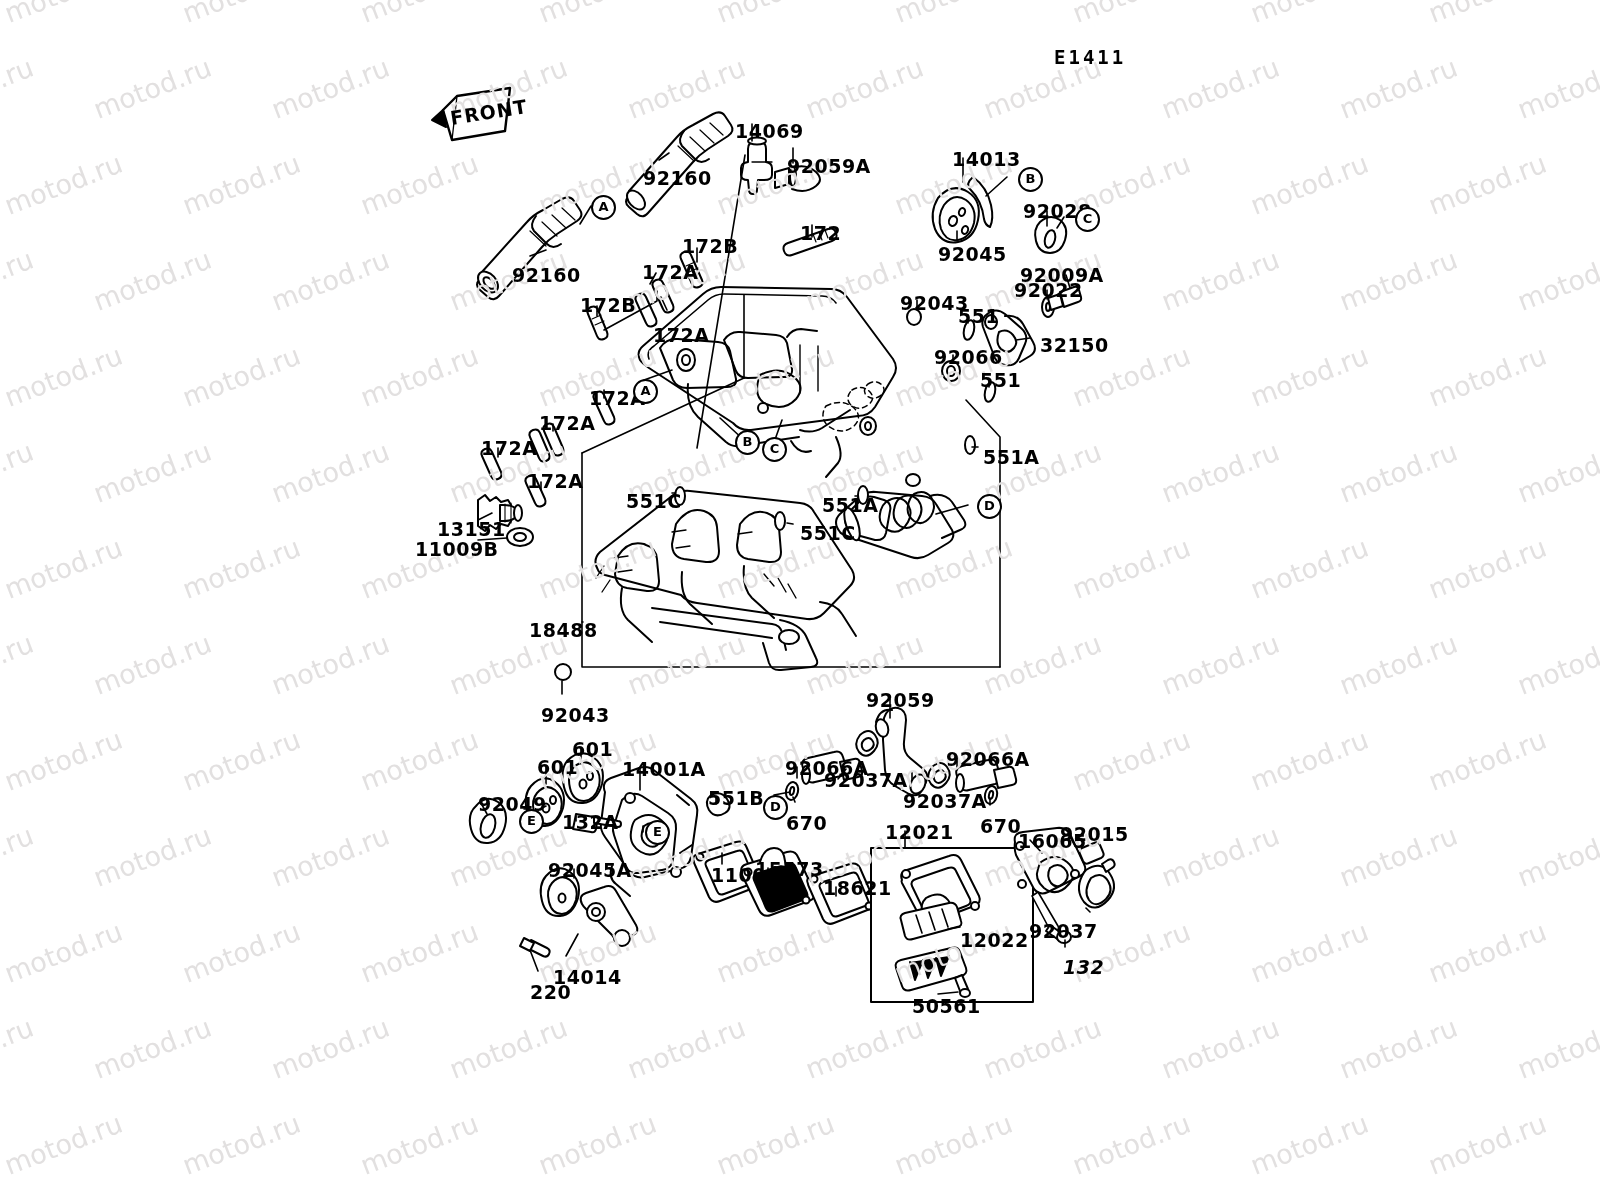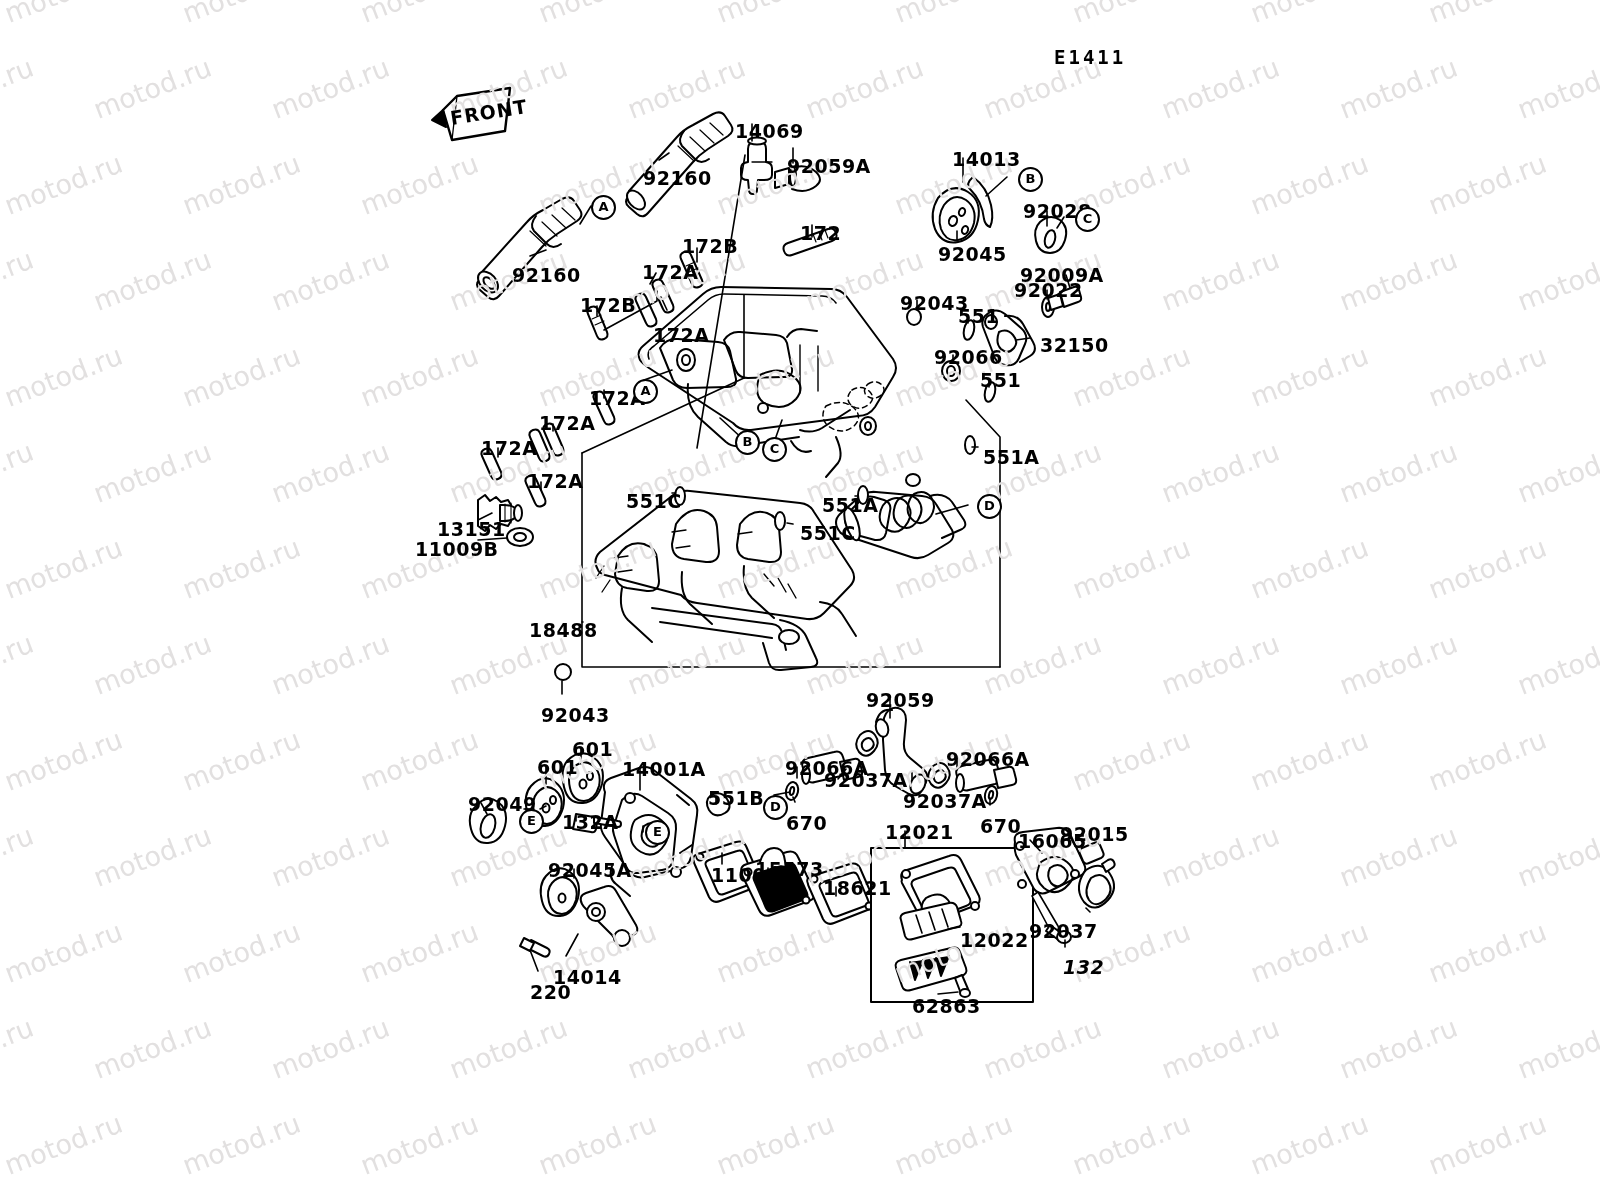--- a/index.html
+++ b/index.html
@@ -557,42 +557,42 @@
     <div class="lbl" style="left: 958px; top: 305px;">551</div>
     <div class="lbl" style="left: 1040px; top: 334px;">32150</div>
     <div class="lbl" style="left: 934px; top: 346px;">92066</div>
     <div class="lbl" style="left: 980px; top: 369px;">551</div>
     <div class="lbl" style="left: 983px; top: 446px;">551A</div>
     <div class="lbl" style="left: 822px; top: 494px;">551A</div>
     <div class="lbl" style="left: 626px; top: 490px;">551C</div>
     <div class="lbl" style="left: 800px; top: 522px;">551C</div>
     <div class="lbl" style="left: 529px; top: 619px;">18488</div>
     <div class="lbl" style="left: 541px; top: 704px;">92043</div>
-    <div class="lbl" style="left: 468px; top: 793px;">92049</div>
+    <div class="lbl" style="left: 478px; top: 793px;">92049</div>
     <div class="lbl" style="left: 537px; top: 756px;">601</div>
     <div class="lbl" style="left: 572px; top: 738px;">601</div>
     <div class="lbl" style="left: 622px; top: 758px;">14001A</div>
     <div class="lbl" style="left: 562px; top: 811px;">132A</div>
     <div class="lbl" style="left: 548px; top: 859px;">92045A</div>
     <div class="lbl" style="left: 708px; top: 787px;">551B</div>
     <div class="lbl" style="left: 711px; top: 864px;">11009A</div>
     <div class="lbl" style="left: 755px; top: 858px;">15573</div>
     <div class="lbl" style="left: 823px; top: 877px;">18621</div>
     <div class="lbl" style="left: 553px; top: 966px;">14014</div>
     <div class="lbl" style="left: 530px; top: 981px;">220</div>
     <div class="lbl" style="left: 785px; top: 757px;">92066A</div>
     <div class="lbl" style="left: 786px; top: 812px;">670</div>
     <div class="lbl" style="left: 824px; top: 769px;">92037A</div>
     <div class="lbl" style="left: 866px; top: 689px;">92059</div>
     <div class="lbl" style="left: 903px; top: 790px;">92037A</div>
     <div class="lbl" style="left: 946px; top: 748px;">92066A</div>
     <div class="lbl" style="left: 980px; top: 815px;">670</div>
     <div class="lbl" style="left: 885px; top: 821px;">12021</div>
     <div class="lbl" style="left: 960px; top: 929px;">12022</div>
-    <div class="lbl" style="left: 912px; top: 995px;">62863</div>
+    <div class="lbl" style="left: 912px; top: 995px;">50561</div>
     <div class="lbl" style="left: 1018px; top: 830px;">16065</div>
     <div class="lbl" style="left: 1060px; top: 823px;">92015</div>
     <div class="lbl" style="left: 1029px; top: 920px;">92037</div>
     <div class="lbl" style="left: 1063px; top: 956px; font-style: italic;">132</div>
     <div class="mark" style="left: 591px; top: 195px;">A</div>
     <div class="mark" style="left: 633px; top: 379px;">A</div>
     <div class="mark" style="left: 1018px; top: 167px;">B</div>
     <div class="mark" style="left: 735px; top: 430px;">B</div>
     <div class="mark" style="left: 1075px; top: 207px;">C</div>
     <div class="mark" style="left: 762px; top: 437px;">C</div>

